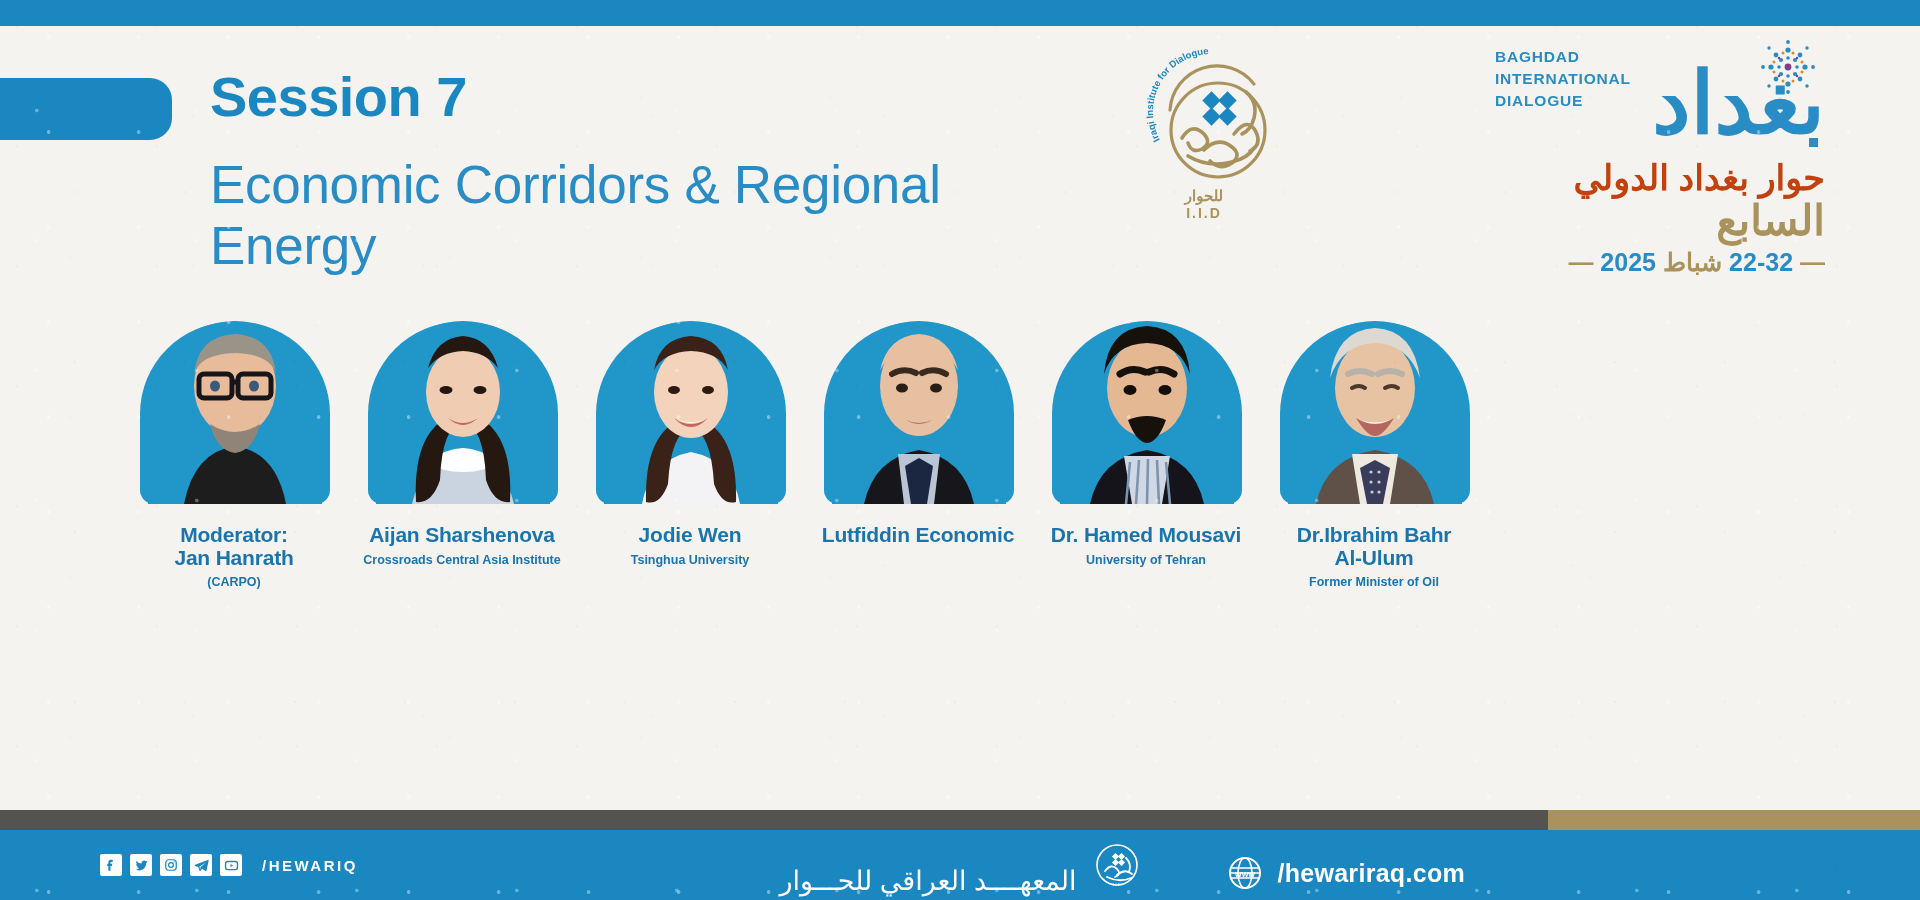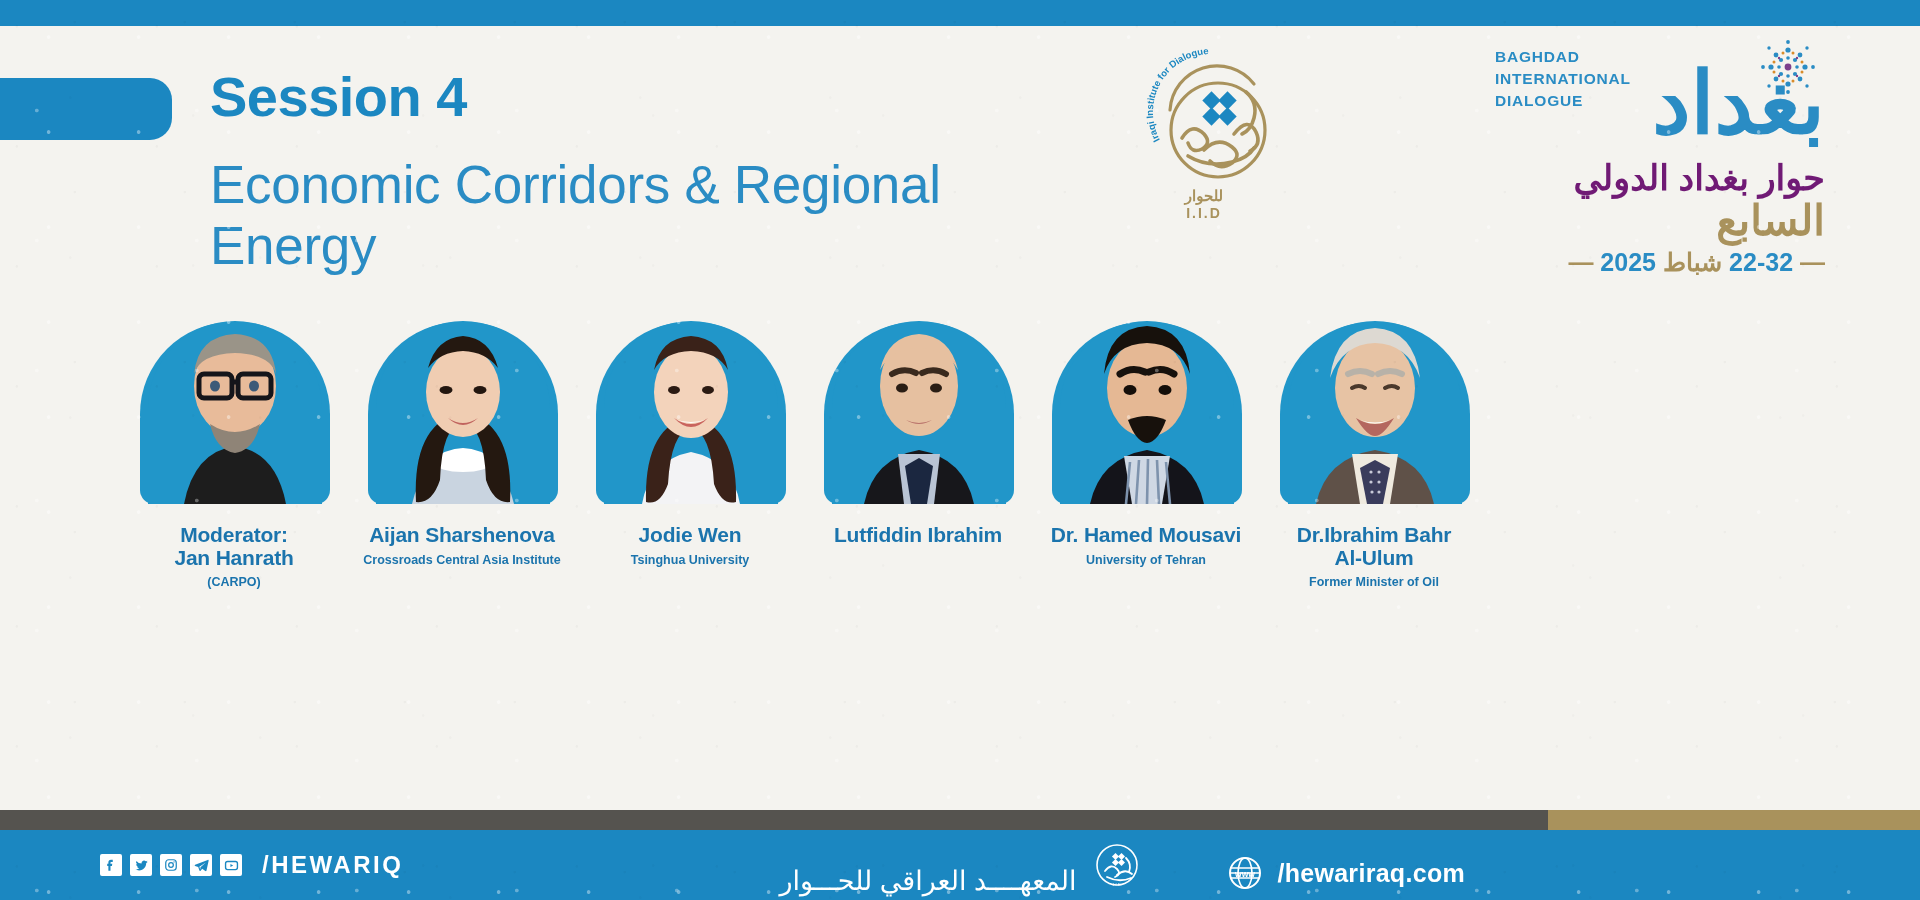--- a/index.html
+++ b/index.html
@@ -124,21 +124,21 @@
     line-height: .92;
     direction: rtl;
   }
   .bid-ar-sub {
     position: absolute;
     right: 0; top: 132px;
     width: 330px;
     text-align: right;
     font-size: 35px;
     font-weight: 700;
-    color: #701a75;
+    color: #c2410c;
     direction: rtl;
     line-height: 1;
   }
   .bid-ar-ordinal {
     position: absolute;
     right: 0; top: 172px;
     width: 330px;
     text-align: right;
     font-size: 42px;
     font-weight: 700;
@@ -247,21 +247,21 @@
     background: #ffffff;
     border-radius: 2px;
     display: flex;
     align-items: center;
     justify-content: center;
   }
   .soc svg { display: block; }
   .handle {
     margin-left: 12px;
     color: #ffffff;
-    font-size: 24px;
+    font-size: 15px;
     font-weight: 700;
     letter-spacing: 2.5px;
   }
 
   .footer-center {
     position: absolute;
     left: 0; top: 0;
     width: 1920px; height: 70px;
     display: flex;
     align-items: center;
@@ -298,21 +298,21 @@
 </head>
 <body>
 
 <div id="poster">
 
   <div class="top-bar"></div>
 
   <div class="session-tab"></div>
 
   <div class="heading-block">
-    <div class="session-label">Session 4</div>
+    <div class="session-label">Session 7</div>
     <div class="session-title">Economic Corridors &amp; Regional Energy</div>
   </div>
 
   <div class="iid-logo">
     <svg viewBox="0 0 170 190" width="170" height="190" aria-hidden="true">
       <g fill="none" stroke="#a9925c" stroke-width="3.2">
         <path d="M28 72 A47 47 0 0 1 112 46" stroke-linecap="round"></path>
         <circle cx="76" cy="92" r="47"></circle>
       </g>
       <g fill="#1b87c1">
@@ -516,21 +516,21 @@
             <ellipse cx="103" cy="74" rx="39" ry="50" fill="#e6c0a0"></ellipse>
             <path d="M64 58 q8 -34 39 -36 q31 2 39 36 q-12 -22 -39 -22 q-27 0 -39 22Z" fill="#e6c0a0"></path>
             <path d="M76 62 q12 -7 24 -1 M106 61 q12 -6 24 1" stroke="#3a2a1e" stroke-width="6" fill="none" stroke-linecap="round"></path>
             <ellipse cx="86" cy="76" rx="6" ry="4.5" fill="#2a1d14"></ellipse>
             <ellipse cx="120" cy="76" rx="6" ry="4.5" fill="#2a1d14"></ellipse>
             <path d="M90 108 q13 6 26 0 q-13 8 -26 0Z" fill="#b9736b"></path>
           </g>
         </svg>
       </div>
       <div class="name-block">
-        <div class="sp-name">Lutfiddin Ibrahim</div>
+        <div class="sp-name">Lutfiddin Economic</div>
 
       </div>
     </div>
 
     <div class="speaker">
       <div class="photo-wrap">
         <div class="photo-bg"></div>
         <svg class="portrait" viewBox="0 0 205 192" aria-hidden="true">
           <defs>
               <clipPath id="c5">

